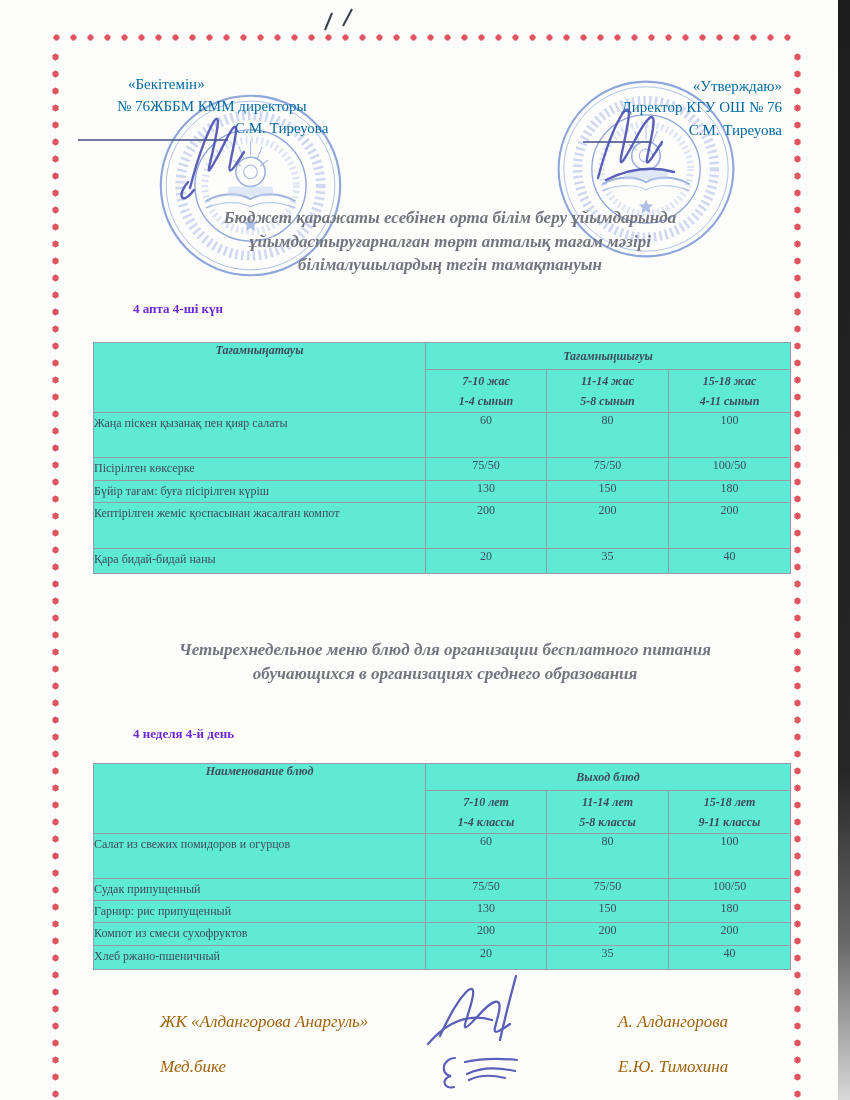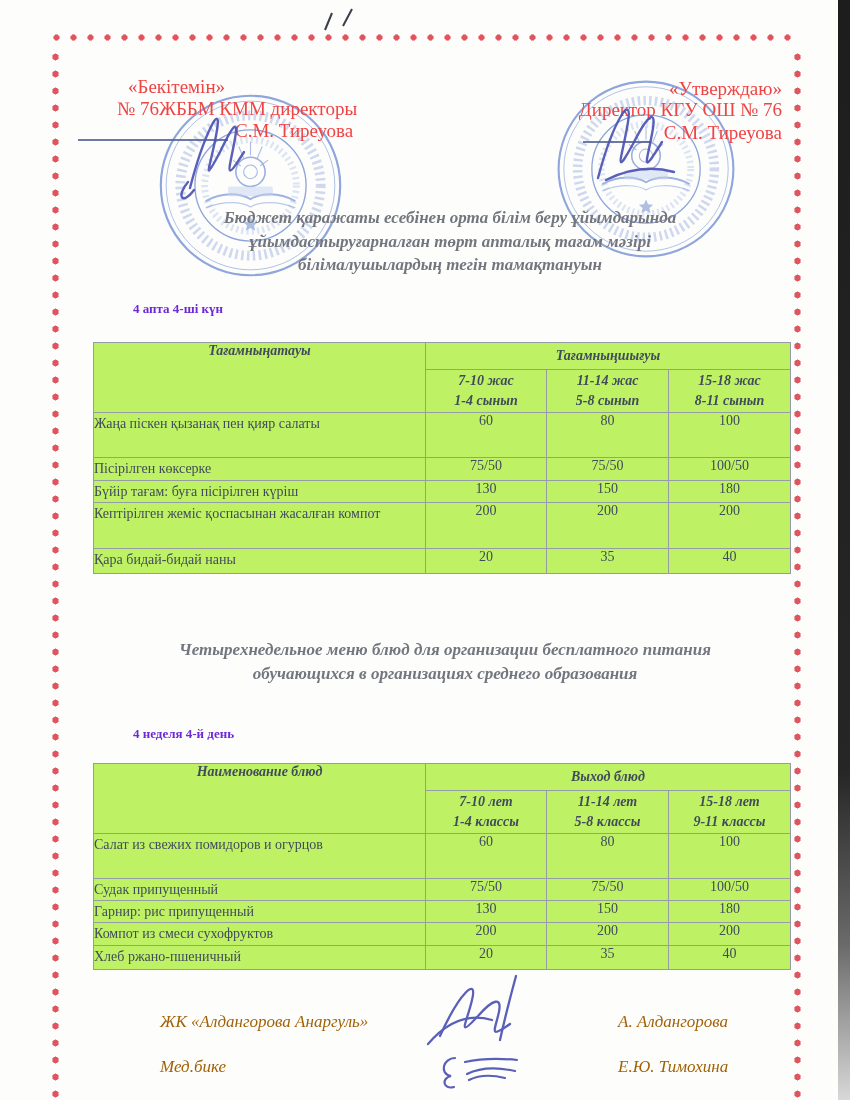--- a/index.html
+++ b/index.html
@@ -15,30 +15,30 @@
   .dots-top{position:absolute;left:52px;top:33px;width:748px;height:9px;
     background-image:radial-gradient(circle at 4.5px 4.5px,#de5560 0 2.7px,#efa0a7 2.7px 3.5px,transparent 3.6px);
     background-size:17px 9px;background-repeat:repeat-x;}
   .dots-v{position:absolute;top:49px;width:9px;height:1051px;
     background-image:radial-gradient(circle at 4.5px 8px,#de5560 0 2.7px,#efa0a7 2.7px 3.5px,transparent 3.6px);
     background-size:9px 17px;background-repeat:repeat-y;}
   .dots-left{left:51px;}
   .dots-right{left:793px;}
 
   .abs{position:absolute;}
-  .doc-text{color:#ef4444;font-size:19px;white-space:nowrap;}
+  .doc-text{color:#0369a1;font-size:15px;white-space:nowrap;}
   .right-al{text-align:right;}
   .sig-underline{position:absolute;height:2px;background:#53618f;opacity:.85;}
 
   .title{position:absolute;text-align:center;font-weight:bold;font-style:italic;
     color:#73767e;font-size:17px;line-height:23.5px;}
   .day-label{position:absolute;font-weight:bold;color:#6d28d9;font-size:13px;}
 
   table.menu{position:absolute;border-collapse:collapse;table-layout:fixed;width:697px;
-    font-size:14px;color:#414b5c;background:#bef264;}
+    font-size:12px;color:#414b5c;background:#5eead4;}
   table.menu td,table.menu th{border:1px solid #969ca6;padding:0;}
   th.gh{font-weight:bold;font-style:italic;text-align:center;height:26px;vertical-align:middle;}
   th.nh{font-weight:bold;font-style:italic;text-align:center;vertical-align:top;padding-top:4px;}
   td.age{font-weight:bold;font-style:italic;text-align:center;vertical-align:middle;
     height:42px;line-height:20px;}
   td.dish{vertical-align:top;padding:1px 58px 1px 5px;line-height:21px;}
   td.val{text-align:center;vertical-align:top;padding-top:2px;}
 
   .footer-line{position:absolute;font-style:italic;color:#a16207;font-size:17px;white-space:nowrap;}
 
@@ -136,21 +136,21 @@
       <td class="age">
         <div>7-10 жас</div>
         <div>1-4 сынып</div>
       </td>
       <td class="age">
         <div>11-14 жас</div>
         <div>5-8 сынып</div>
       </td>
       <td class="age">
         <div>15-18 жас</div>
-        <div>8-11 сынып</div>
+        <div>4-11 сынып</div>
       </td>
     </tr>
     <tr style="height:45px;">
       <td class="dish">Жаңа піскен қызанақ пен қияр салаты</td>
       <td class="val">60</td>
       <td class="val">80</td>
       <td class="val">100</td>
     </tr>
     <tr style="height:23px;margin-top:43px;">
       <td class="dish">Пісірілген көксерке</td>

